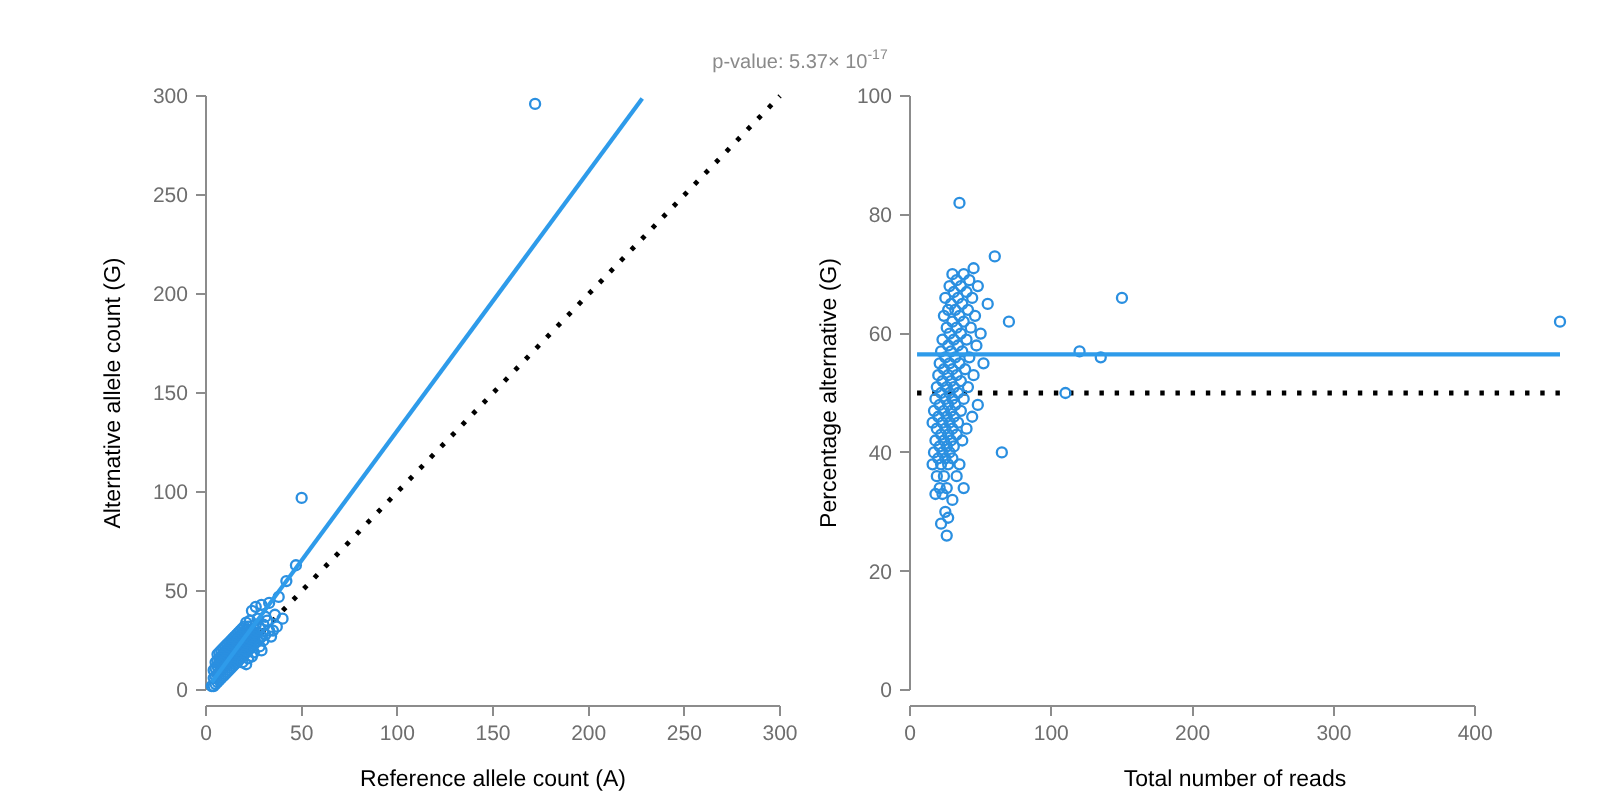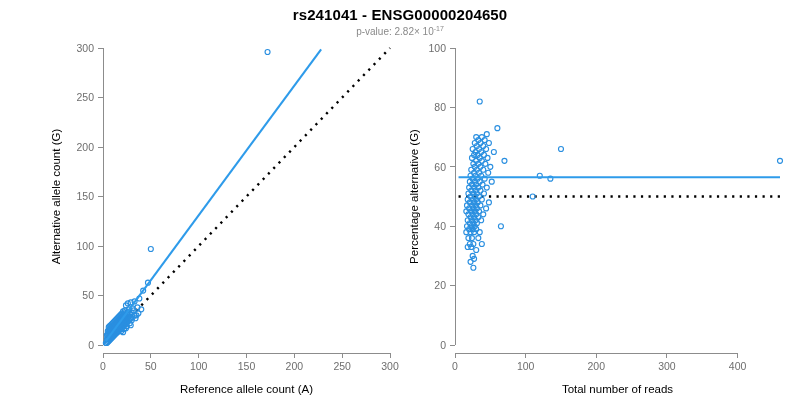--- a/index.html
+++ b/index.html
@@ -91,24 +91,23 @@
     stroke-width: 2.4;
     stroke-linecap: butt;
     stroke-dasharray: 2.2 5.4;
   }
 </style>
 </head>
 <body>
 
 <div id="root">
 
-  <div class="title">rs241041 - ENSG00000204650</div>
 
   <div class="subtitle">
-    <span>p-value: 2.82× 10</span><sup>-17</sup>
+    <span>p-value: 5.37× 10</span><sup>-17</sup>
   </div>
 
   <div class="panel" id="panel-left">
     <svg class="plot-svg" id="svg-left" viewBox="0 0 400 400">
         <g>
           <path d="M 103 345 L 103 48" class="axis-line"></path>
           <path d="M 98 345 L 103 345" class="axis-line"></path>
           <text x="94" y="348.7" text-anchor="end" class="tick-label" fill="#6e6e6e">0</text>
           <path d="M 98 295.5 L 103 295.5" class="axis-line"></path>
           <text x="94" y="299.2" text-anchor="end" class="tick-label" fill="#6e6e6e">50</text>

